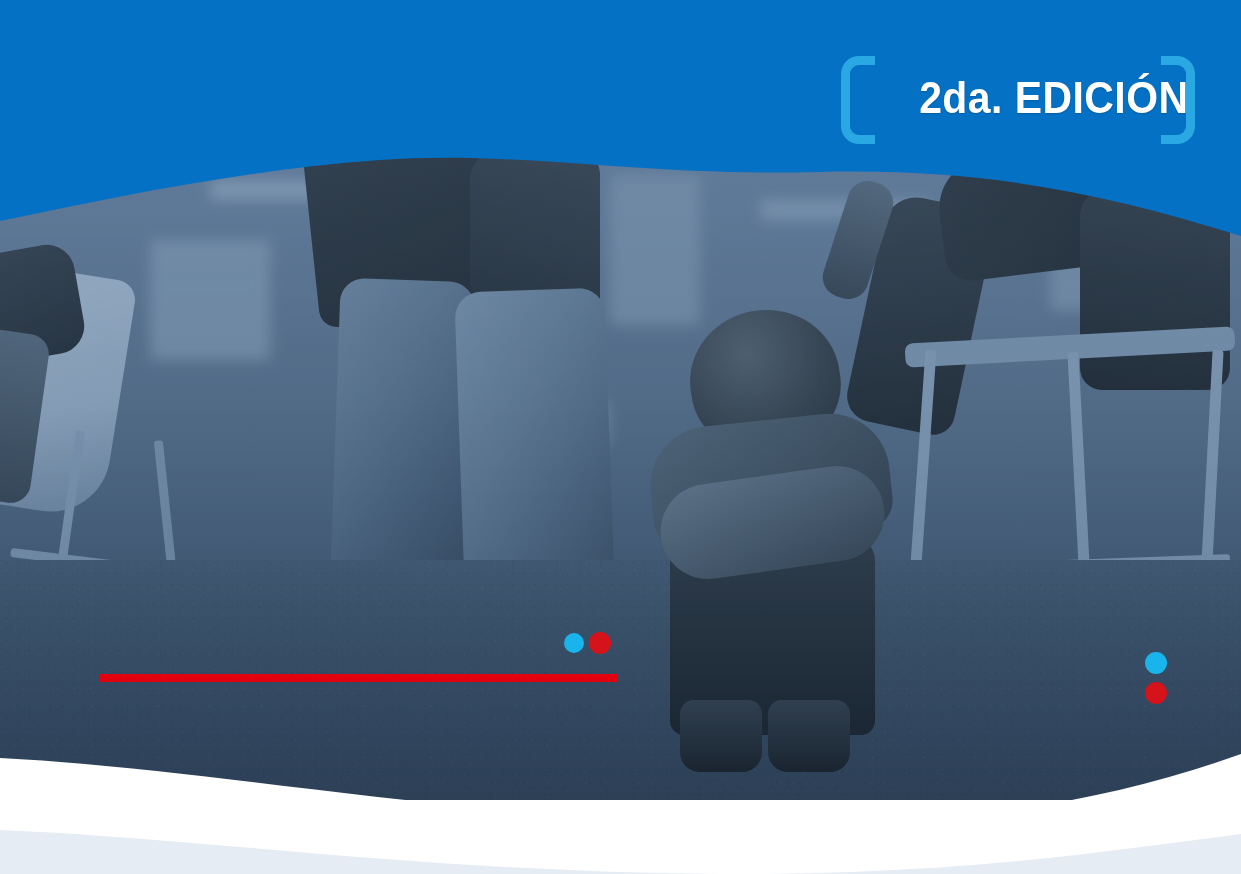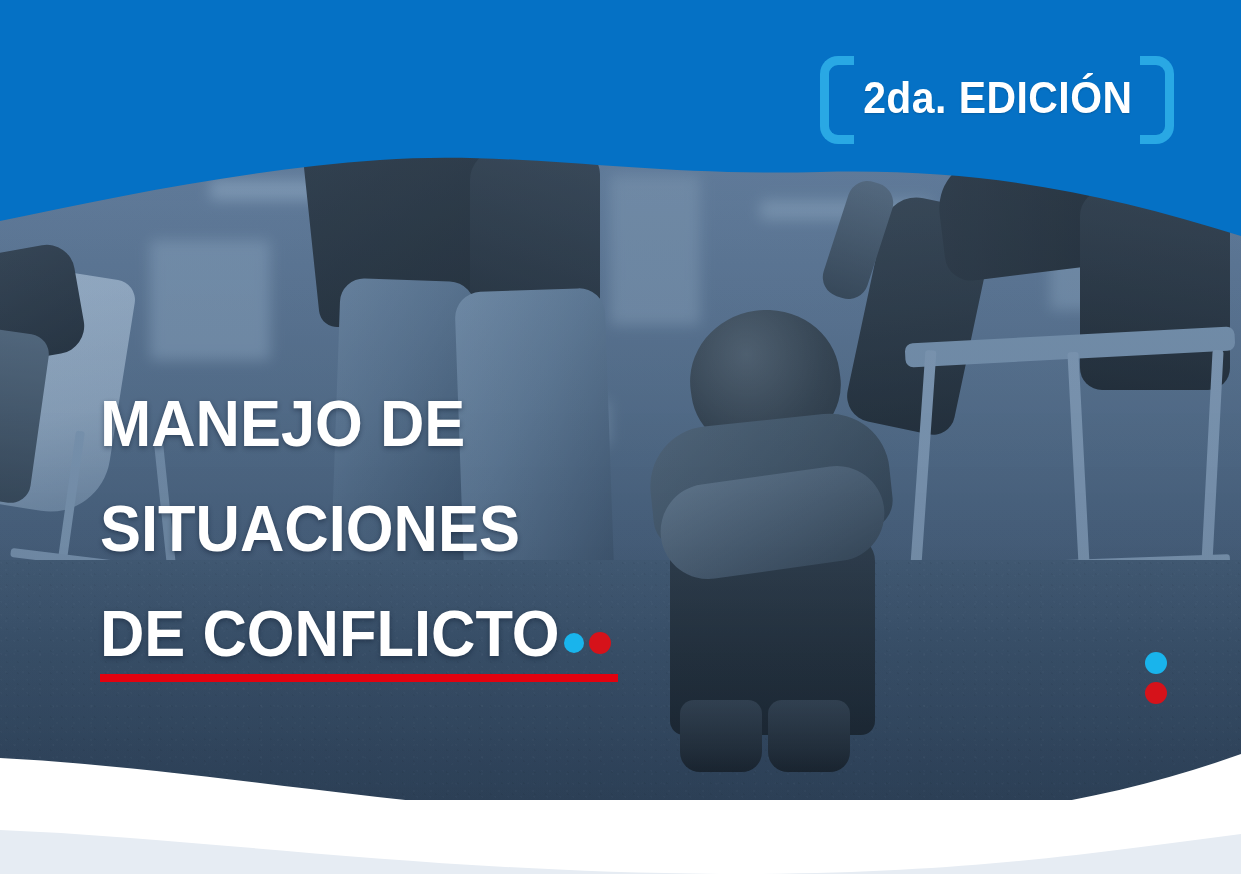--- a/index.html
+++ b/index.html
@@ -105,22 +105,22 @@
 
   
   .top-band {
     position:absolute; left:0; top:0; width:1241px; height:250px;
     z-index:6; pointer-events:none;
   }
   .top-band svg { display:block; width:1241px; height:250px; }
 
   
   .edition {
-    position:absolute; left:818px; top:48px; width:360px; height:100px;
-    z-index:8; display:flex; align-items:center; justify-content:center;
+    position:absolute; left:839px; top:48px; width:360px; height:100px;
+    z-index:8; display:flex; align-items:center; justify-content:flex-end;
   }
   .bracket {
     position:absolute; top:8px; width:34px; height:88px;
     border-style:solid; border-color:#29a8e4;
   }
   .bracket-left {
     left:2px;
     border-width:9px; border-right:none;
     border-radius:18px 0 0 18px;
   }
@@ -254,25 +254,20 @@
       <path d="M0,0 L1241,0 L1241,236 C1100,192 980,168 820,172 C640,177 520,150 380,160 C240,170 110,198 0,221 Z" fill="#0571c5"></path>
     </svg>
   </div>
 
   <div class="edition">
     <span class="bracket bracket-left"></span>
     <span class="edition-text">2da. EDICIÓN</span>
     <span class="bracket bracket-right"></span>
   </div>
 
-  <div class="title-block">
-    <div class="title-line">MANEJO DE</div>
-    <div class="title-line">SITUACIONES</div>
-    <div class="title-line last">DE CONFLICTO</div>
-  </div>
 
   <span class="dot dot-cyan-inline"></span>
   <span class="dot dot-red-inline"></span>
   <span class="dot dot-cyan-right"></span>
   <span class="dot dot-red-right"></span>
 
   <div class="red-bar"></div>
 
   <div class="bottom-waves">
     <svg viewBox="0 0 1241 140" preserveAspectRatio="none" aria-hidden="true">

